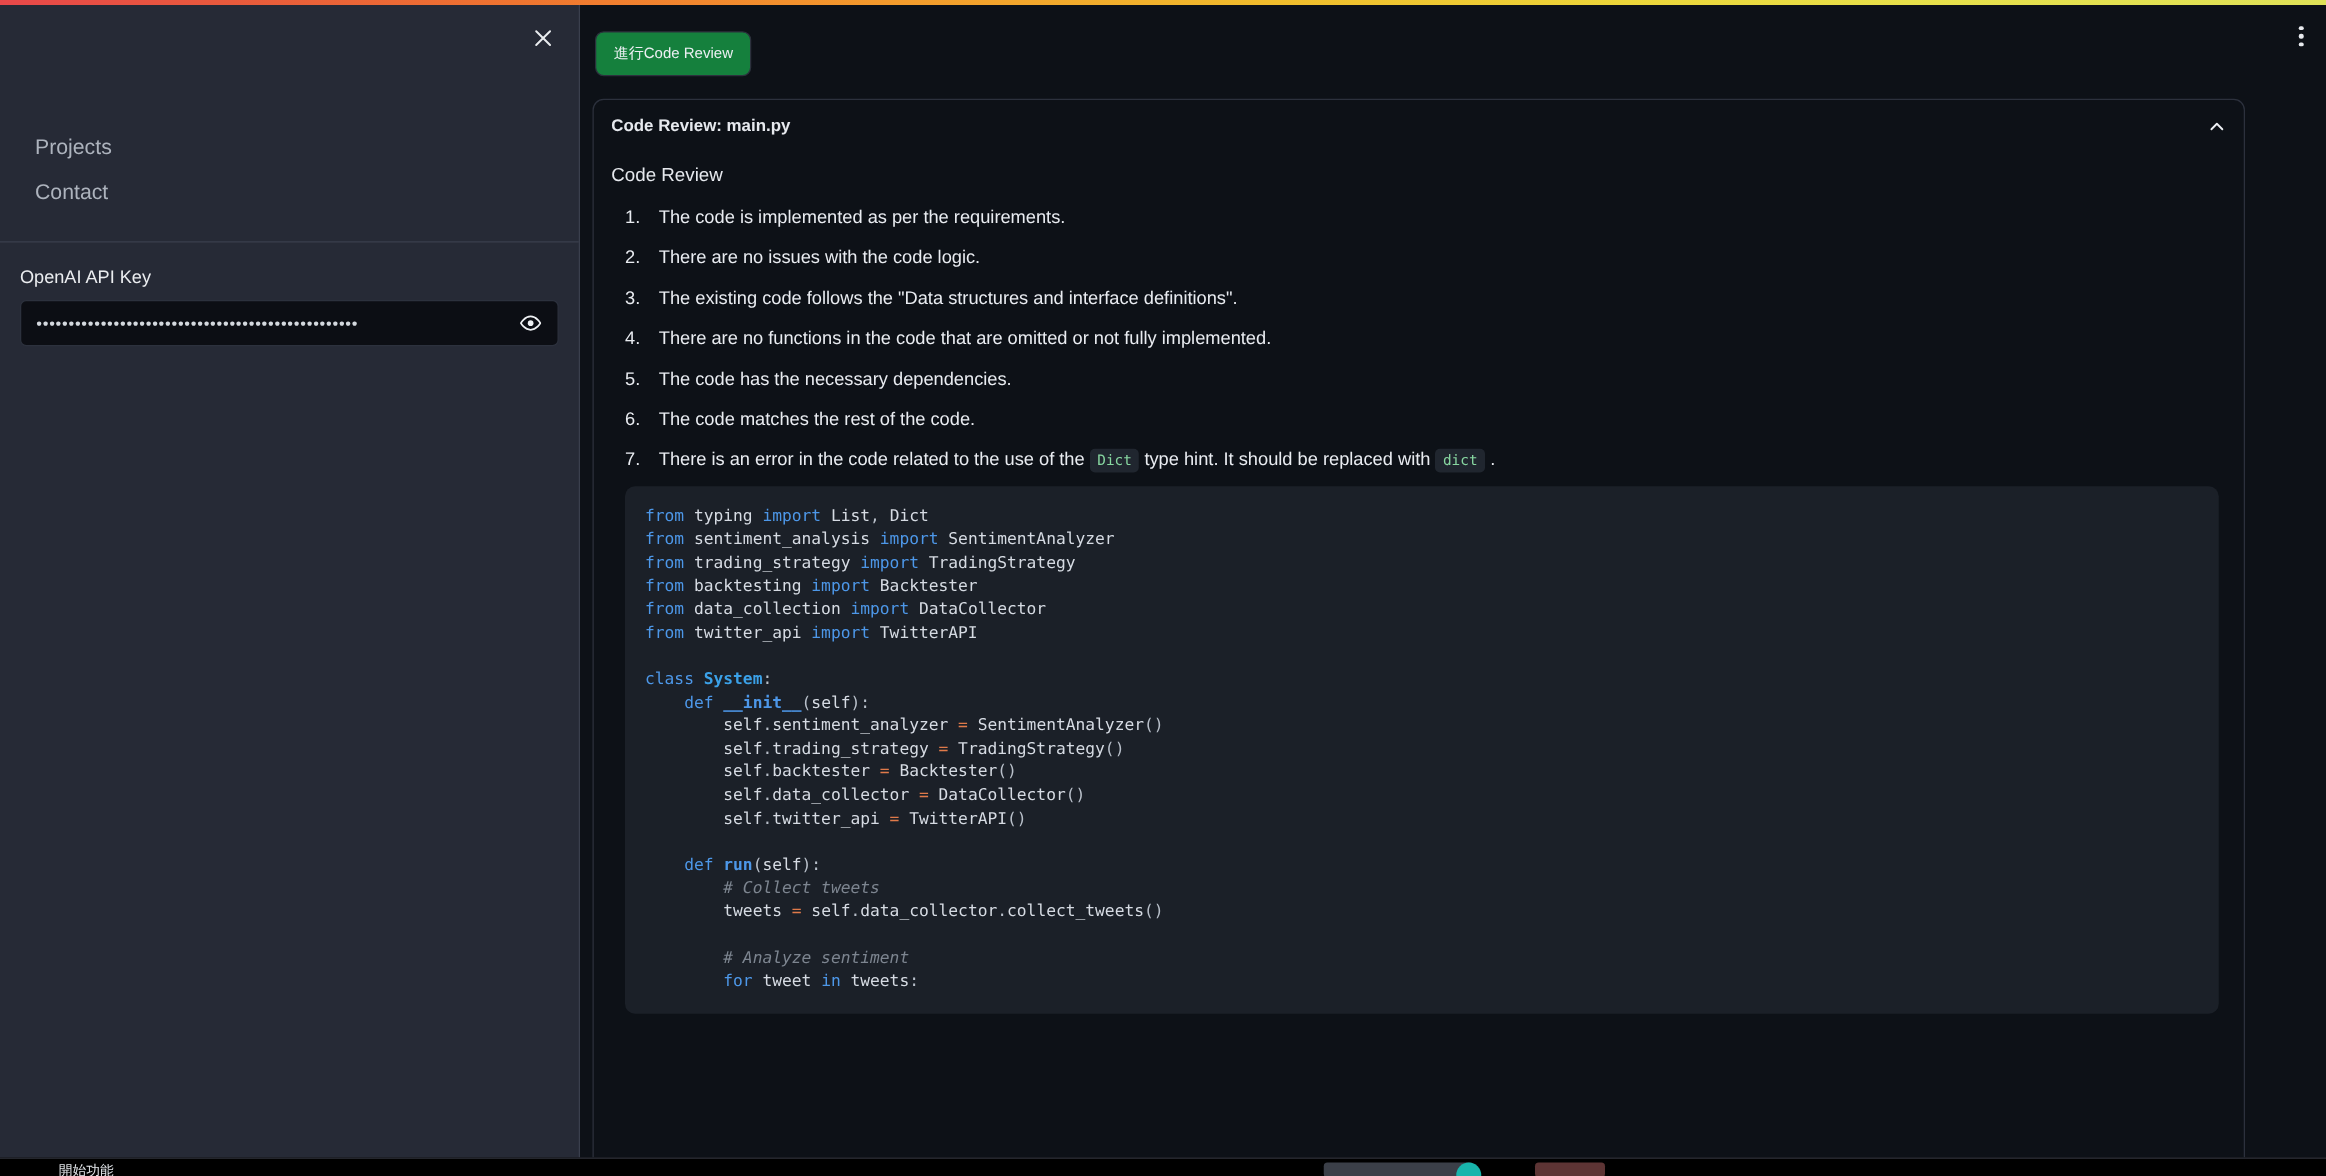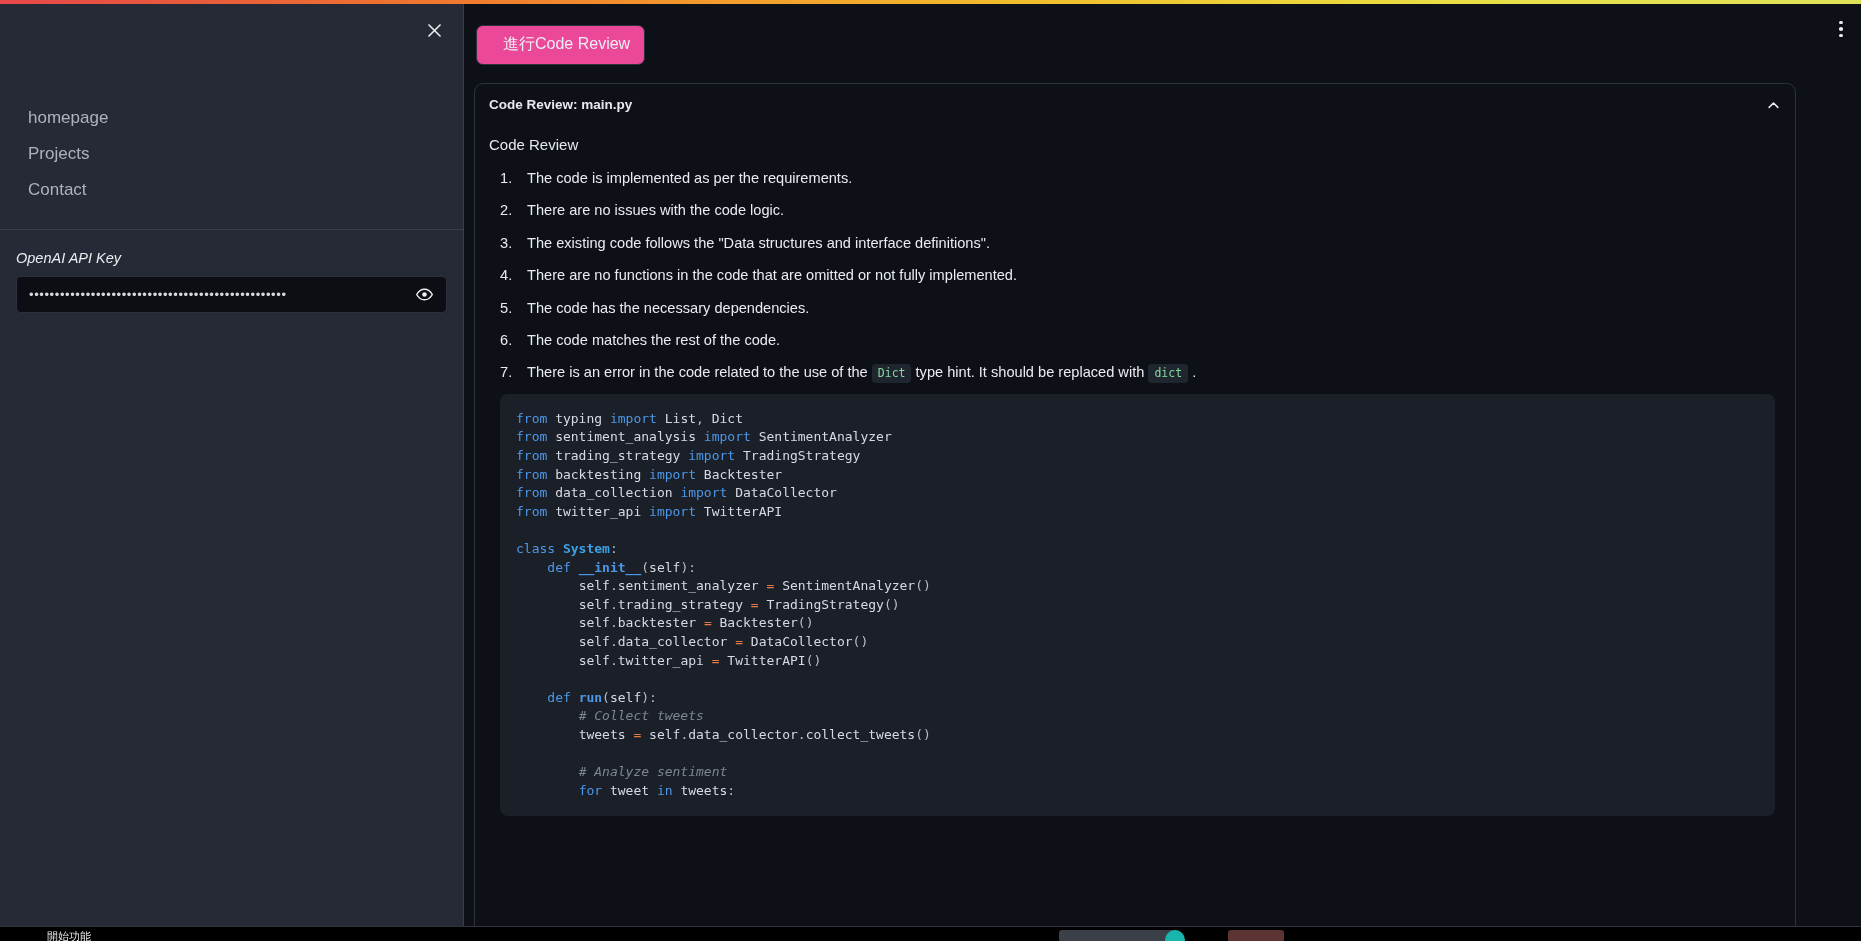--- a/index.html
+++ b/index.html
@@ -80,21 +80,20 @@
     border-top: 1px solid #3a3f4d;
     width: 100%;
   }
 
   .api-block { padding: 20px 16px 0 16px; }
   .api-label {
     color: #ebedf0;
     font-size: 14.5px;
     margin-bottom: 10px;
     display: block;
-    font-style: italic;
   }
   .api-input-wrap {
     position: relative;
     height: 37px;
     background: #0c0e14;
     border: 1px solid #2c313d;
     border-radius: 5px;
     display: flex;
     align-items: center;
   }
@@ -149,26 +148,26 @@
   .content-scroll {
     position: absolute;
     top: 0; left: 0;
     width: 1397px; height: 922px;
     padding: 21px 0 0 0;
   }
 
   .run-btn {
     margin-left: 12px;
     display: inline-block;
-    padding: 8px 14px 9px 26px;
-    background: #ec4899;
+    padding: 8px 14px 9px 14px;
+    background: #15803d;
     border: 1px solid #2c313d;
     border-radius: 7px;
     color: #eceff3;
-    font-size: 16px;
+    font-size: 12px;
     cursor: pointer;
     font-family: "Liberation Sans", sans-serif;
   }
 
   .card {
     margin: 18px 65px 0 10px;
     border: 1px solid #2c313d;
     border-radius: 9px;
     background: #0d1117;
     min-height: 870px;
@@ -312,21 +311,20 @@
     <div class="sidebar-close-row">
       <button class="close-btn" aria-label="close">
         <svg width="19" height="19" viewBox="0 0 24 24" fill="none" stroke="currentColor" stroke-width="2" stroke-linecap="round">
           <line x1="5" y1="5" x2="19" y2="19"></line>
           <line x1="19" y1="5" x2="5" y2="19"></line>
         </svg>
       </button>
     </div>
 
     <nav class="nav">
-      <a class="nav-item">homepage</a>
       <a class="nav-item">Projects</a>
       <a class="nav-item">Contact</a>
     </nav>
 
     <div class="nav-divider"></div>
 
     <div class="api-block">
       <label class="api-label">OpenAI API Key</label>
       <div class="api-input-wrap">
         <input class="api-input" type="text" readonly="" value="••••••••••••••••••••••••••••••••••••••••••••••••••" style="">

